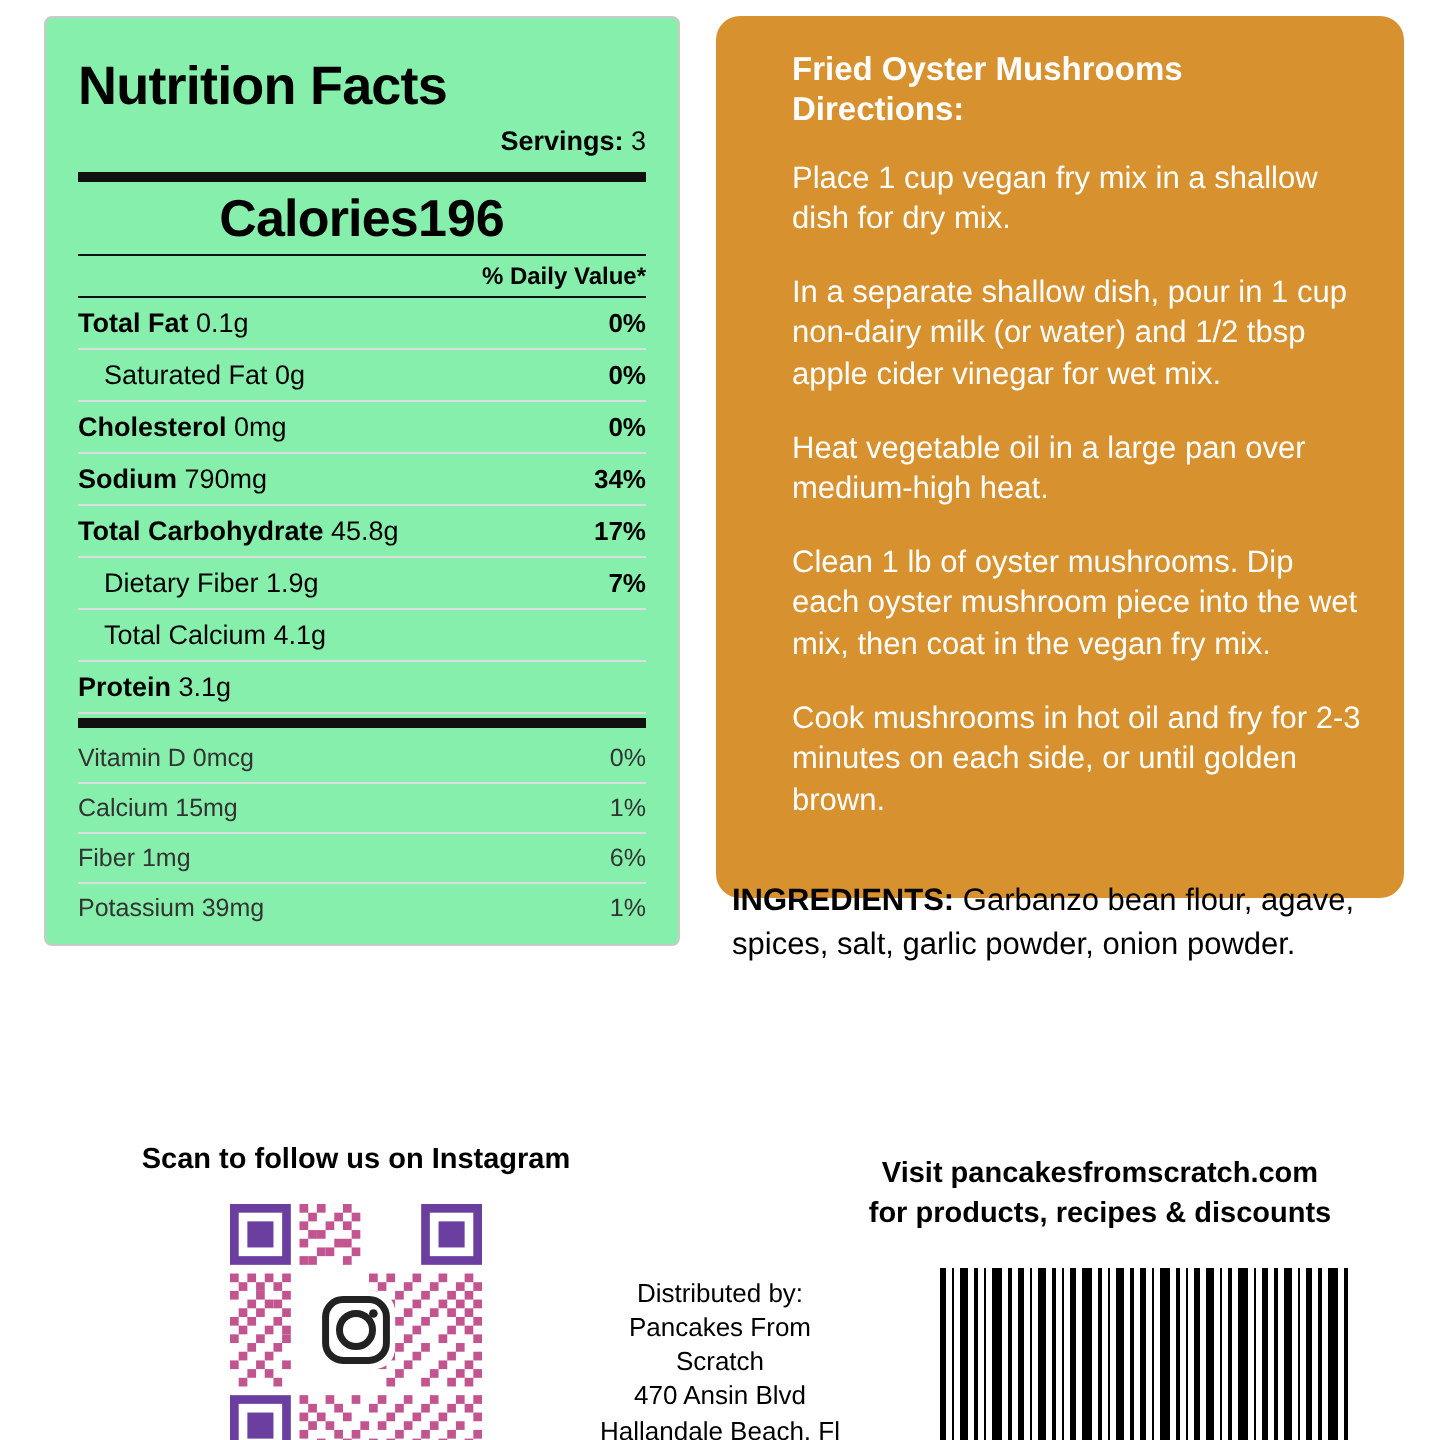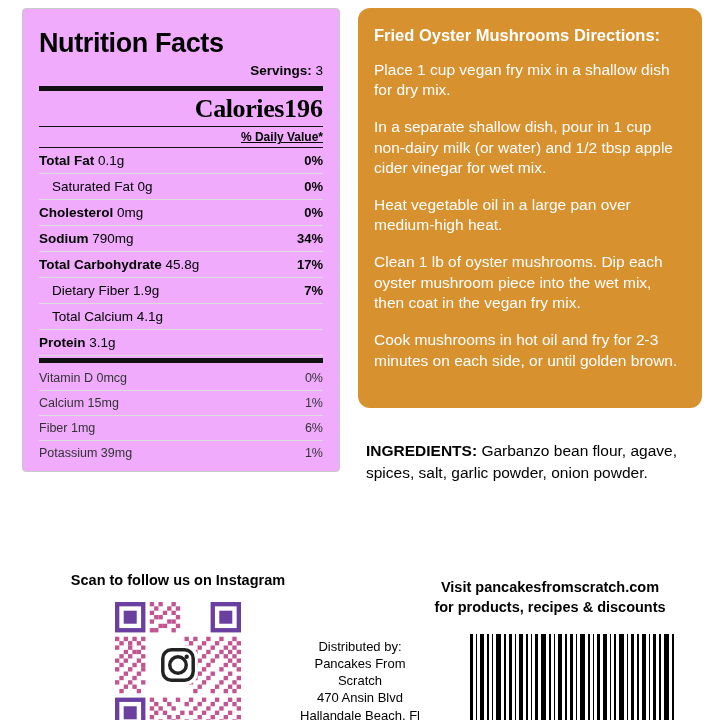--- a/index.html
+++ b/index.html
@@ -13,21 +13,21 @@
     position: relative;
   }
 
   
   .nutrition {
     position: absolute;
     left: 22px; top: 8px;
     width: 318px;
     border: 1px solid #c9c9c9;
     border-radius: 4px;
-    background: #f0abfc;
+    background: #86efac;
     padding: 16px 16px 6px 16px;
   }
   .nf-title {
     font-size: 27px;
     font-weight: bold;
     letter-spacing: -0.4px;
     margin: 4px 0 6px 0;
     line-height: 1.05;
   }
   .nf-servings {
@@ -38,30 +38,28 @@
   .nf-servings b { font-weight: bold; }
   .rule-med   { border-top: 5px solid #111; margin: 2px 0 3px 0; }
   .rule-thin  { border-top: 1px solid #111; margin: 0; }
   .rule-light { border-top: 1px solid #ddd; margin: 0; }
 
   .nf-amount {
     font-size: 12.5px; font-weight: bold;
     padding: 3px 0 2px 0;
   }
   .nf-cal-row {
-    display: flex; align-items: flex-end; justify-content: flex-end;
+    display: flex; align-items: flex-end; justify-content: center;
     padding-bottom: 2px;
-    font-family: Liberation Serif, serif;
   }
   .nf-cal-label { font-size: 26px; font-weight: bold; letter-spacing: -0.4px; }
   .nf-cal-value { font-size: 26px; font-weight: bold; }
   .nf-dv-head {
     text-align: right; font-size: 12px; font-weight: bold;
     padding: 3px 0 3px 0;
-    text-decoration: underline;
   }
   .nf-row {
     display: flex; justify-content: space-between; align-items: baseline;
     font-size: 13.5px;
     padding: 5px 0 5px 0;
   }
   .nf-row .nm { }
   .nf-row .nm b { font-weight: bold; }
   .nf-row .dv { font-weight: bold; font-size: 13px; }
   .nf-row.indent .nm { padding-left: 13px; }
@@ -69,21 +67,21 @@
   .nf-row.micro .dv { font-weight: normal; font-size: 12.5px; }
 
   
   .directions {
     position: absolute;
     left: 358px; top: 8px;
     width: 344px;
     background: #d8912f;
     border-radius: 12px;
     color: #fff;
-    padding: 18px 20px 20px 16px;
+    padding: 18px 20px 20px 38px;
   }
   .dir-title {
     font-size: 16.5px; font-weight: bold; margin-bottom: 14px;
     line-height: 1.2;
   }
   .dir-step {
     font-size: 15.5px; line-height: 1.33; margin-bottom: 16px;
   }
   .dir-step:last-child { margin-bottom: 17px; }
 

